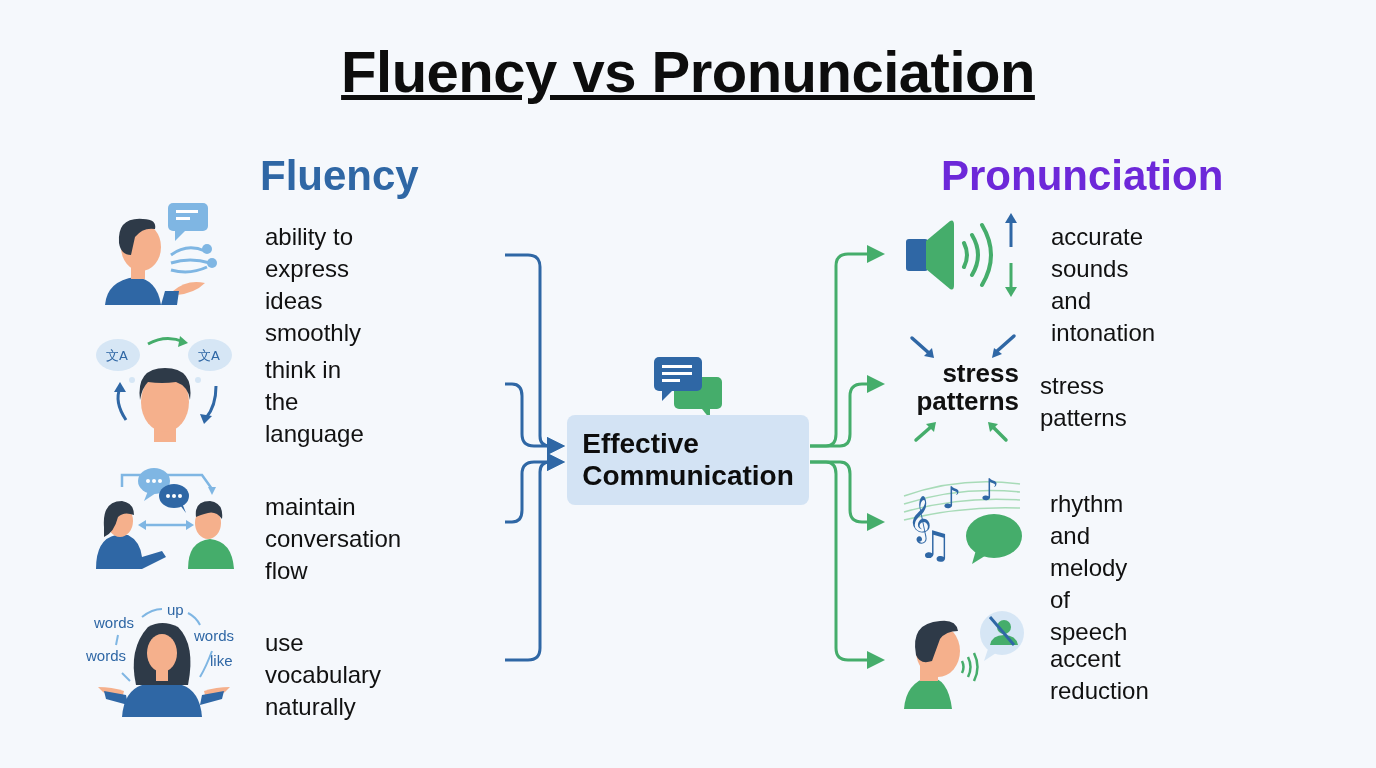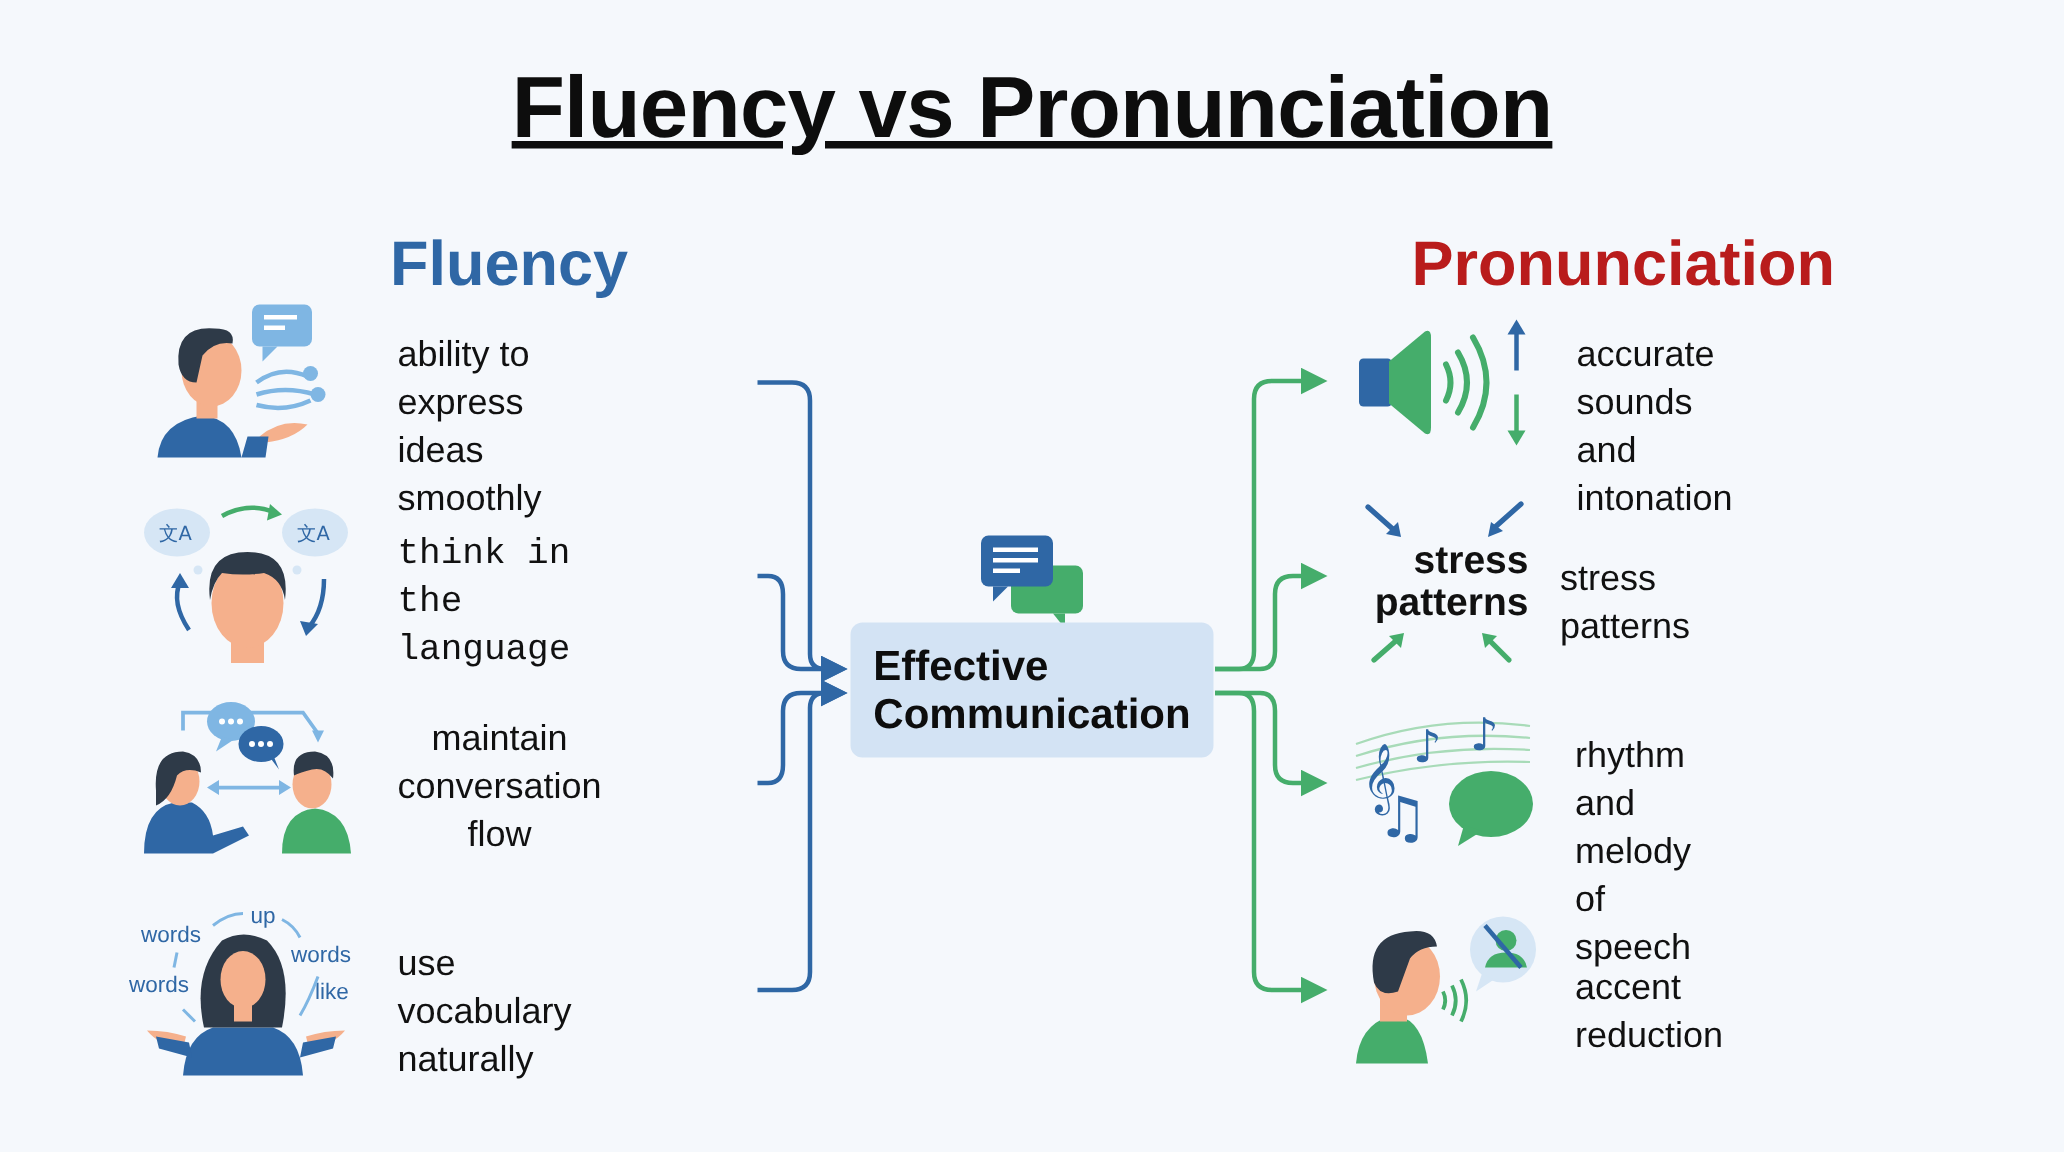--- a/index.html
+++ b/index.html
@@ -13,21 +13,21 @@
   .title {
     position: absolute; left: 0; width: 1376px; top: 38px;
     text-align: center; font-size: 58px; font-weight: bold; color: #0d0d0d;
     letter-spacing: -0.5px;
     text-decoration: underline;
   }
   .col-heading {
     position: absolute; top: 152px; font-size: 42px; font-weight: bold;
   }
   .col-heading.left { left: 260px; color: #2f67a5; }
-  .col-heading.right { left: 941px; color: #b91c1c; text-align: center; }
+  .col-heading.right { left: 941px; color: #6d28d9; text-align: center; }
 
   .item { position: absolute; }
   .item .icon { position: absolute; }
   .item .label {
     position: absolute; font-size: 24px; line-height: 32px; color: #111;
     white-space: pre-line;
   }
   svg.connectors { position: absolute; left: 0; top: 0; }
 
   .center-box {
@@ -103,21 +103,21 @@
     <path d="M56,14 Q74,4 92,12" stroke="#45ad6b" stroke-width="3" fill="none"></path>
     <path d="M88,6 L96,13 L86,17 Z" fill="#45ad6b"></path>
     <path d="M34,90 Q22,72 28,58" stroke="#2f67a5" stroke-width="3" fill="none"></path>
     <path d="M22,62 L28,52 L34,62 Z" fill="#2f67a5"></path>
     <path d="M124,56 Q124,76 114,88" stroke="#2f67a5" stroke-width="3" fill="none"></path>
     <path d="M108,84 L112,94 L120,86 Z" fill="#2f67a5"></path>
     <rect x="62" y="90" width="22" height="22" fill="#f5b08c"></rect>
     <ellipse cx="73" cy="72" rx="24" ry="30" fill="#f5b08c"></ellipse>
     <path d="M48,70 Q44,38 73,38 Q102,38 98,70 Q96,56 84,52 Q70,54 56,52 Q50,58 48,70 Z" fill="#2e3a48"></path>
   </svg>
-  <div class="label" style="left:173px;top:24px;font-family:Liberation Mono, monospace;">think in the
+  <div class="label" style="left:173px;top:24px;">think in the
 language</div>
 </div>
 
 <div class="item" style="left:92px;top:465px;">
   <svg class="icon" width="145" height="110" style="left:0;top:0;">
     <path d="M30,22 L30,10 L110,10 L120,24" stroke="#7fb6e3" stroke-width="2.5" fill="none"></path>
     <path d="M116,22 L120,30 L124,22 Z" fill="#7fb6e3"></path>
     <ellipse cx="62" cy="16" rx="16" ry="13" fill="#7fb6e3"></ellipse>
     <path d="M56,26 L52,36 L64,28 Z" fill="#7fb6e3"></path>
     <ellipse cx="82" cy="31" rx="15" ry="12" fill="#2f67a5"></ellipse>
@@ -132,21 +132,21 @@
       </g>
     <path d="M52,60 L96,60" stroke="#7fb6e3" stroke-width="2.5"></path>
     <path d="M54,55 L46,60 L54,65 Z M94,55 L102,60 L94,65 Z" fill="#7fb6e3"></path>
     <path d="M4,104 Q4,74 24,70 L36,70 Q48,76 50,92 L70,86 L74,92 L50,104 Z" fill="#2f67a5"></path>
     <ellipse cx="28" cy="56" rx="13" ry="16" fill="#f5b08c"></ellipse>
     <path d="M12,62 Q10,36 30,36 Q42,38 42,50 Q32,46 26,52 Q22,68 12,72 Z" fill="#2e3a48"></path>
     <path d="M96,104 Q96,76 118,74 Q140,76 142,104 Z" fill="#45ad6b"></path>
     <ellipse cx="116" cy="58" rx="13" ry="16" fill="#f5b08c"></ellipse>
     <path d="M104,52 Q102,36 118,36 Q132,38 130,54 Q124,46 116,48 Q108,50 104,52 Z" fill="#2e3a48"></path>
   </svg>
-  <div class="label" style="left:173px;top:12px;text-align:center;">maintain
+  <div class="label" style="left:173px;top:26px;">maintain
 conversation flow</div>
 </div>
 
 <div class="item" style="left:82px;top:595px;">
   <svg class="icon" width="165" height="125" style="left:0;top:0;">
     <g font-family="Liberation Sans, sans-serif" font-size="15" fill="#2f67a5">
       <text x="12" y="33">words</text>
       <text x="85" y="20">up</text>
       <text x="112" y="46">words</text>
       <text x="4" y="66">words</text>

